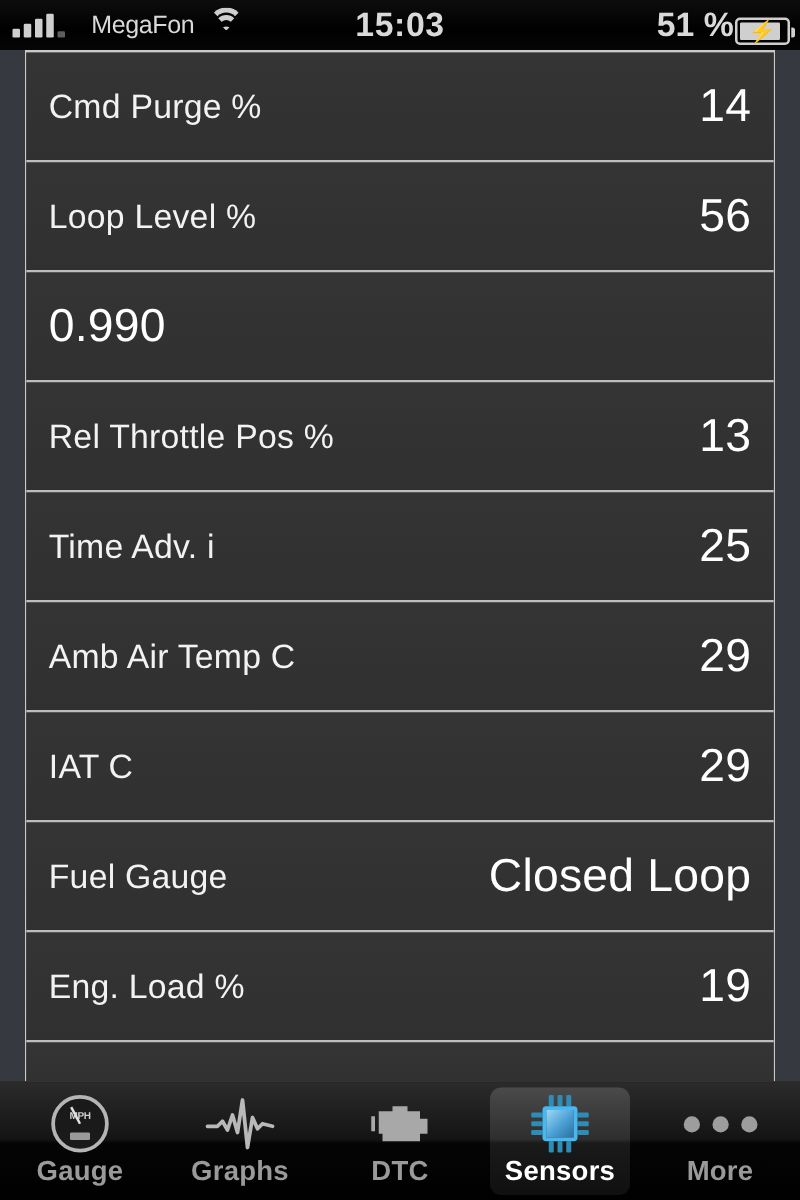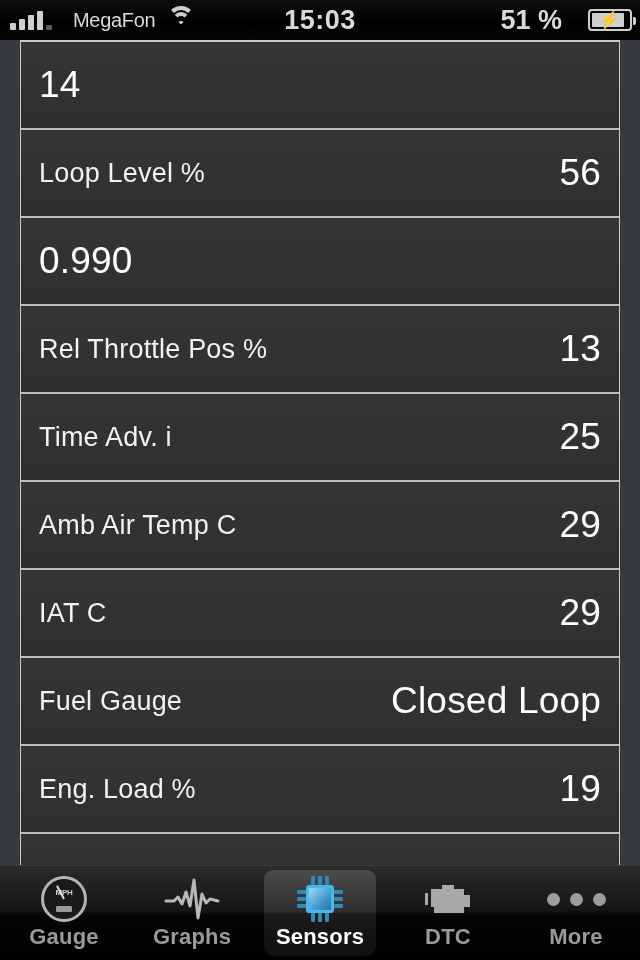--- a/index.html
+++ b/index.html
@@ -34,21 +34,21 @@
   }
   .wifi b:nth-child(1){ width:28px; height:28px; margin-bottom:-5px; border-width:4px; }
   .wifi b:nth-child(2){ width:18px; height:18px; margin-bottom:-1px; border-width:4px; }
   .wifi b:nth-child(3){ width:7px;  height:7px;  margin-bottom:1px; border-width:3.5px; }
   .sb-time {
     position:absolute; left:0; right:0; text-align:center;
     font-size:27px; font-weight:bold; color:#d9d9d9; letter-spacing:0.5px;
   }
   .sb-right {
     margin-left:auto; padding-right:8px; display:flex;
-    align-items:center; gap:26px;
+    align-items:flex-end; gap:1px;
   }
   .batt-pct { font-size:27px; font-weight:bold; color:#d9d9d9; }
   .batt {
     position:relative; width:44px; height:22px;
     border:2.5px solid #cfcfcf; border-radius:4px;
   }
   .batt::after {
     content:""; position:absolute; right:-6px; top:6px;
     width:3px; height:8px; background:#cfcfcf; border-radius:0 2px 2px 0;
   }
@@ -186,20 +186,21 @@
     <span class="batt">
       <span class="fill"></span>
       <span class="bolt">⚡</span>
     </span>
   </div>
 </div>
 
 <div class="list-wrap">
   <div class="table" id="sensor-table">
       <div class="row">
+        <span class="label">Cmd Purge %</span>
         <span class="value">14</span>
       </div>
       <div class="row">
         <span class="label">Loop Level %</span>
         <span class="value">56</span>
       </div>
       <div class="row">
         <span class="value">0.990</span>
       </div>
       <div class="row">
@@ -248,20 +249,30 @@
   </div>
 
   <div class="tab">
     <span class="tab-bg"></span>
     <span class="ico ico-graph">
       <svg width="56" height="46" viewBox="0 0 56 46">
         <polyline points="2,25 10,25 14,21 18,28 22,16 26,30 30,4 34,42 38,18 42,27 46,23 54,25" fill="none" stroke="#b9b9b9" stroke-width="3" stroke-linejoin="round" stroke-linecap="round"></polyline>
       </svg>
     </span>
     <span class="tab-label">Graphs</span>
+  </div>
+
+  <div class="tab">
+    <span class="tab-bg"></span>
+    <span class="ico ico-engine">
+      <svg width="56" height="44" viewBox="0 0 56 44">
+        <path d="M8,16 L8,28 L5,28 L5,16 Z M11,12 L22,12 L22,8 L34,8 L34,12 L44,12 L44,18 L50,18 L50,30 L44,30 L44,36 L14,36 L14,30 L11,30 Z" fill="#a8a8a8"></path>
+      </svg>
+    </span>
+    <span class="tab-label">DTC</span>
   </div>
 
   <div class="tab active">
     <span class="tab-bg"></span>
     <span class="ico">
       <span class="ico-chip">
         <span class="pin t" style="left:14px"></span>
         <span class="pin t" style="left:21px"></span>
         <span class="pin t" style="left:28px"></span>
         <span class="pin b" style="left:14px"></span>
@@ -274,30 +285,20 @@
         <span class="pin r" style="top:21px"></span>
         <span class="pin r" style="top:28px"></span>
         <span class="core"></span>
       </span>
     </span>
     <span class="tab-label">Sensors</span>
   </div>
 
   <div class="tab">
     <span class="tab-bg"></span>
-    <span class="ico ico-engine">
-      <svg width="56" height="44" viewBox="0 0 56 44">
-        <path d="M8,16 L8,28 L5,28 L5,16 Z M11,12 L22,12 L22,8 L34,8 L34,12 L44,12 L44,18 L50,18 L50,30 L44,30 L44,36 L14,36 L14,30 L11,30 Z" fill="#a8a8a8"></path>
-      </svg>
-    </span>
-    <span class="tab-label">DTC</span>
-  </div>
-
-  <div class="tab">
-    <span class="tab-bg"></span>
     <span class="ico">
       <span class="ico-dots">
           <i></i>
           <i></i>
           <i></i>
         </span>
     </span>
     <span class="tab-label">More</span>
   </div>
 

